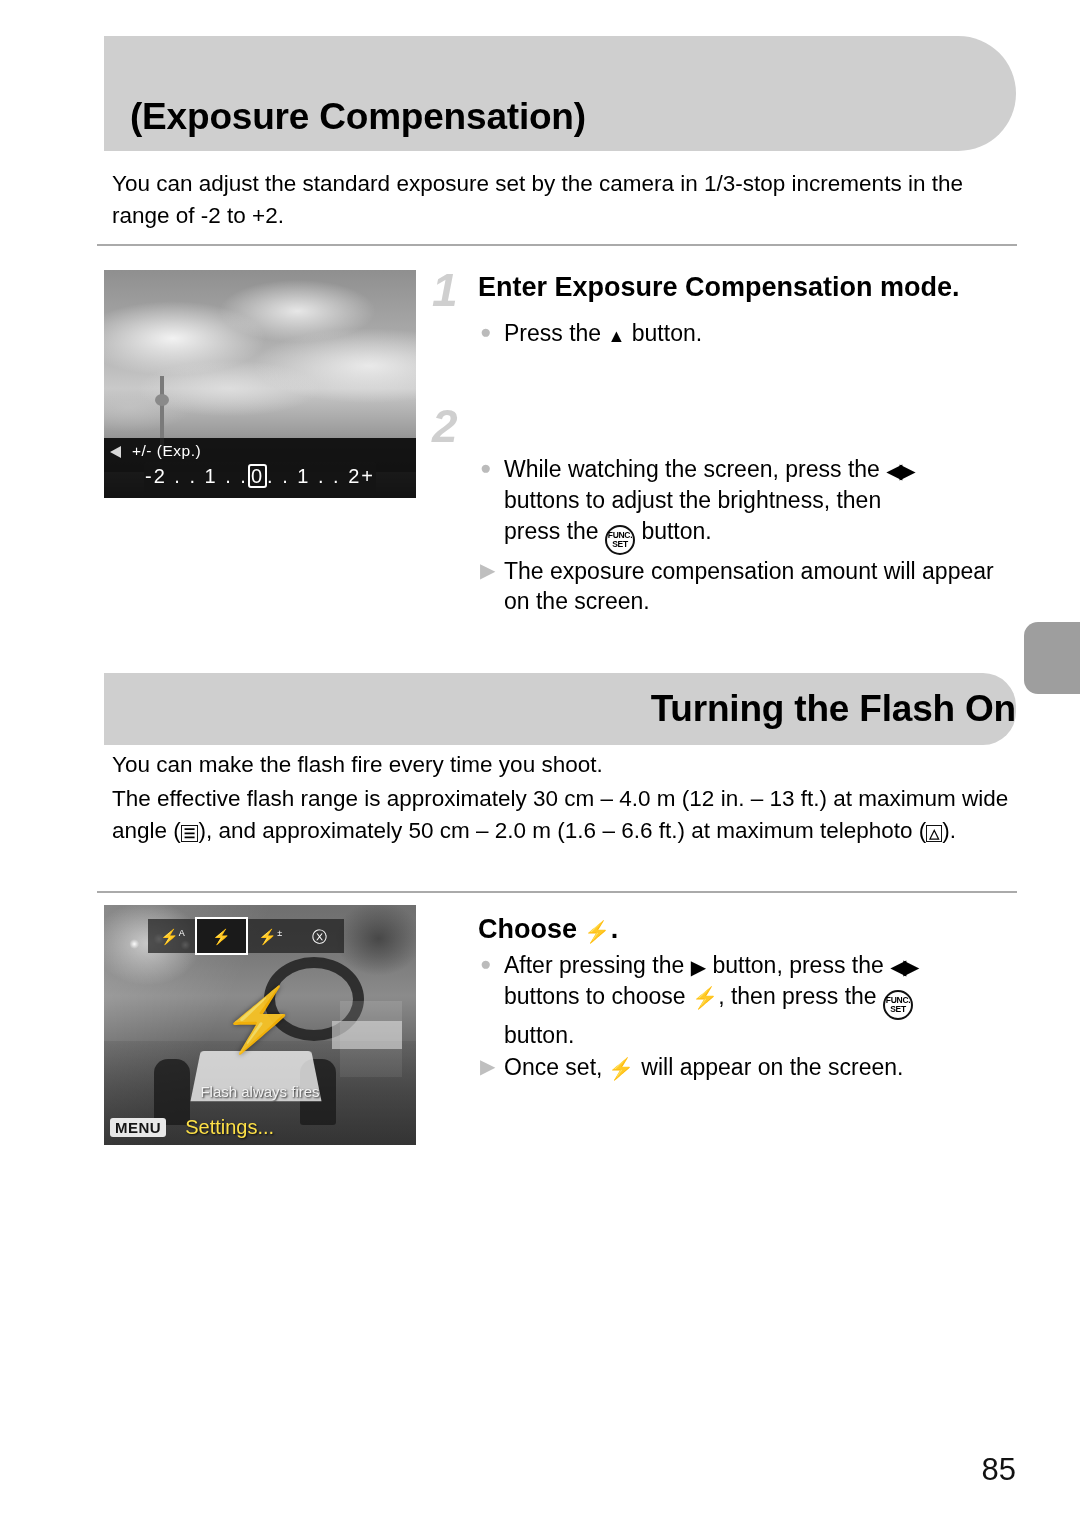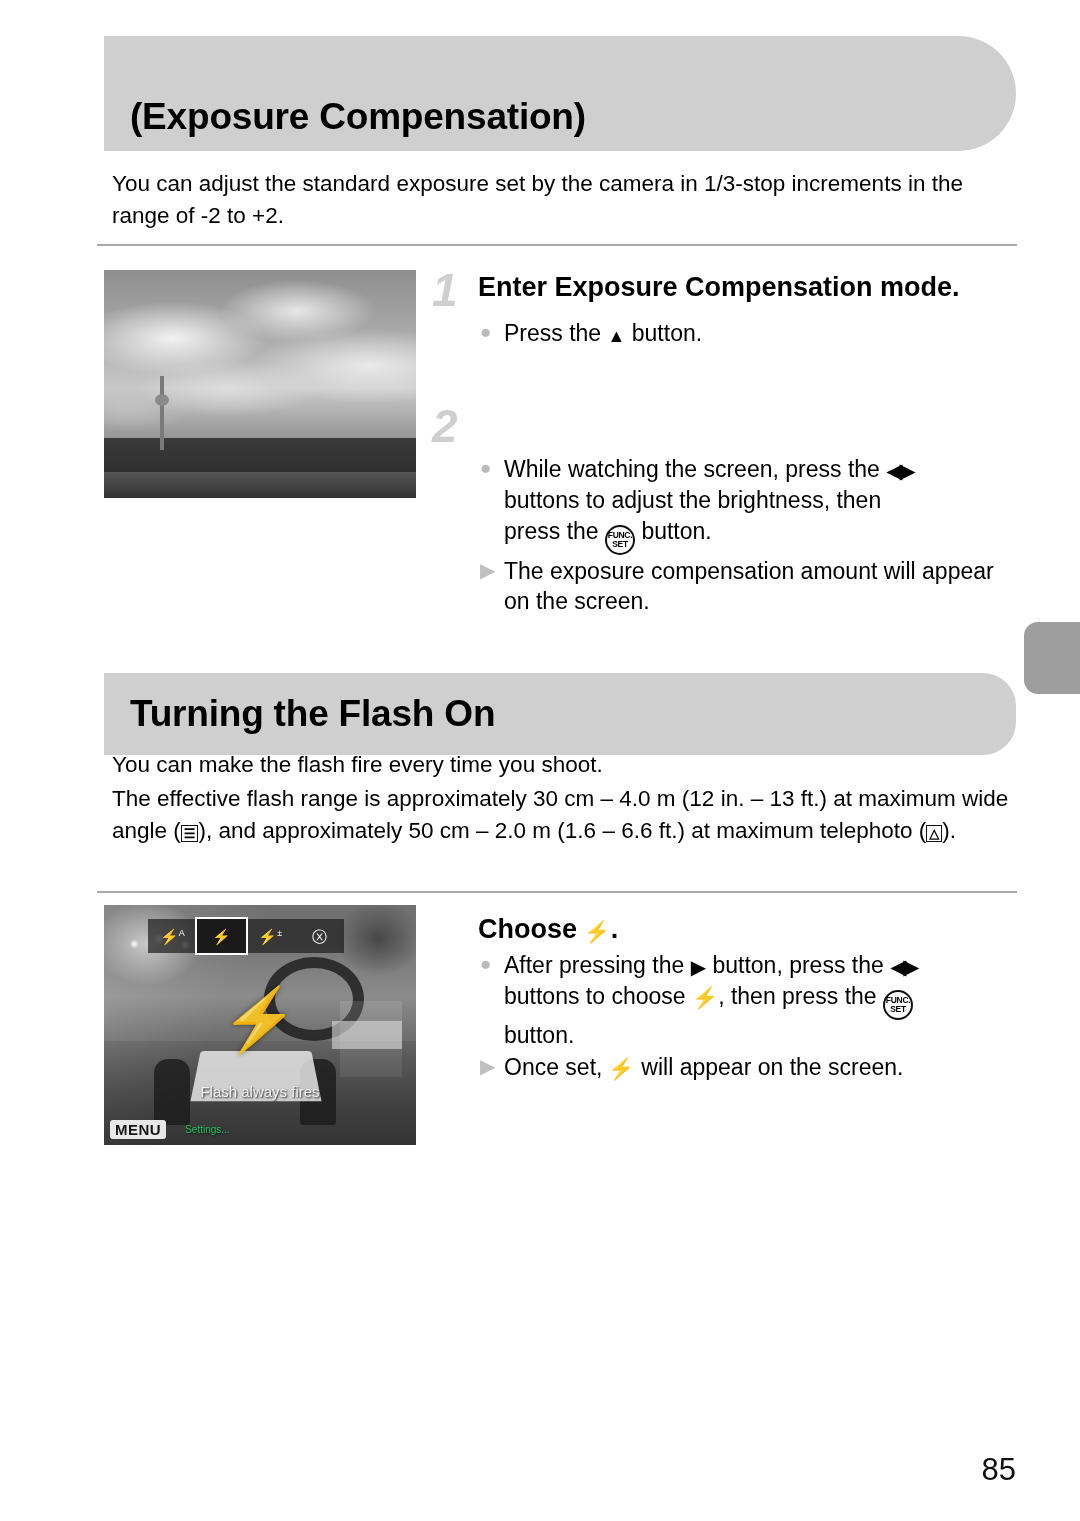--- a/index.html
+++ b/index.html
@@ -38,22 +38,23 @@
 
   #banner-exposure {
     top: 36px;
     height: 115px;
     border-radius: 0 58px 58px 0;
   }
   #banner-exposure .banner-title { font-size: 37px; }
 
   #banner-flash {
     top: 673px;
-    height: 82px;
+    height: 72px;
     border-radius: 0 33px 33px 0;
+    justify-content: flex-end;
   }
   #banner-flash .banner-title { font-size: 37px; }
 
   
   .para {
     position: absolute;
     left: 112px;
     width: 905px;
     font-size: 22.5px;
     line-height: 1.42;
@@ -301,22 +302,22 @@
   .menu-chip {
     background: #e8e8e8;
     color: #151515;
     font-weight: bold;
     font-size: 15px;
     padding: 1px 5px;
     border-radius: 3px;
     letter-spacing: 0.5px;
   }
   .menu-text {
-    color: #22c55e;
-    font-size: 10px;
+    color: #fde047;
+    font-size: 20px;
     text-shadow: 1px 1px 2px rgba(0,0,0,0.8);
   }
 
   
   .step {
     position: absolute;
     left: 432px;
     width: 580px;
   }
   .step-head {
@@ -430,20 +431,27 @@
 
 <div class="para" id="intro-para">You can adjust the standard exposure set by the camera in 1/3-stop increments in the range of -2 to +2.</div>
 
 <div class="rule" id="rule-1"></div>
 
 <div class="lcd" id="lcd-exposure">
   <div class="sky"></div>
   <div class="skyline"></div>
   <div class="tower"></div>
   <div class="water"></div>
+  <div class="exp-overlay">
+    <div class="exp-arrow-left"></div>
+    <div class="exp-label">+/- (Exp.)</div>
+    <div class="exp-scale-row">
+      <span>-2 . . 1 . .</span><span class="exp-marker">0</span><span>. . 1 . . 2+</span>
+    </div>
+  </div>
 </div>
 
 <div class="step" id="step-1" style="top:268px;">
   <div class="step-head">
     <div class="step-num">1</div>
     <div class="step-title">Enter Exposure Compensation mode.</div>
   </div>
   <div class="step-body">
     <div class="bullet-row">
       <div class="dot">●</div>

